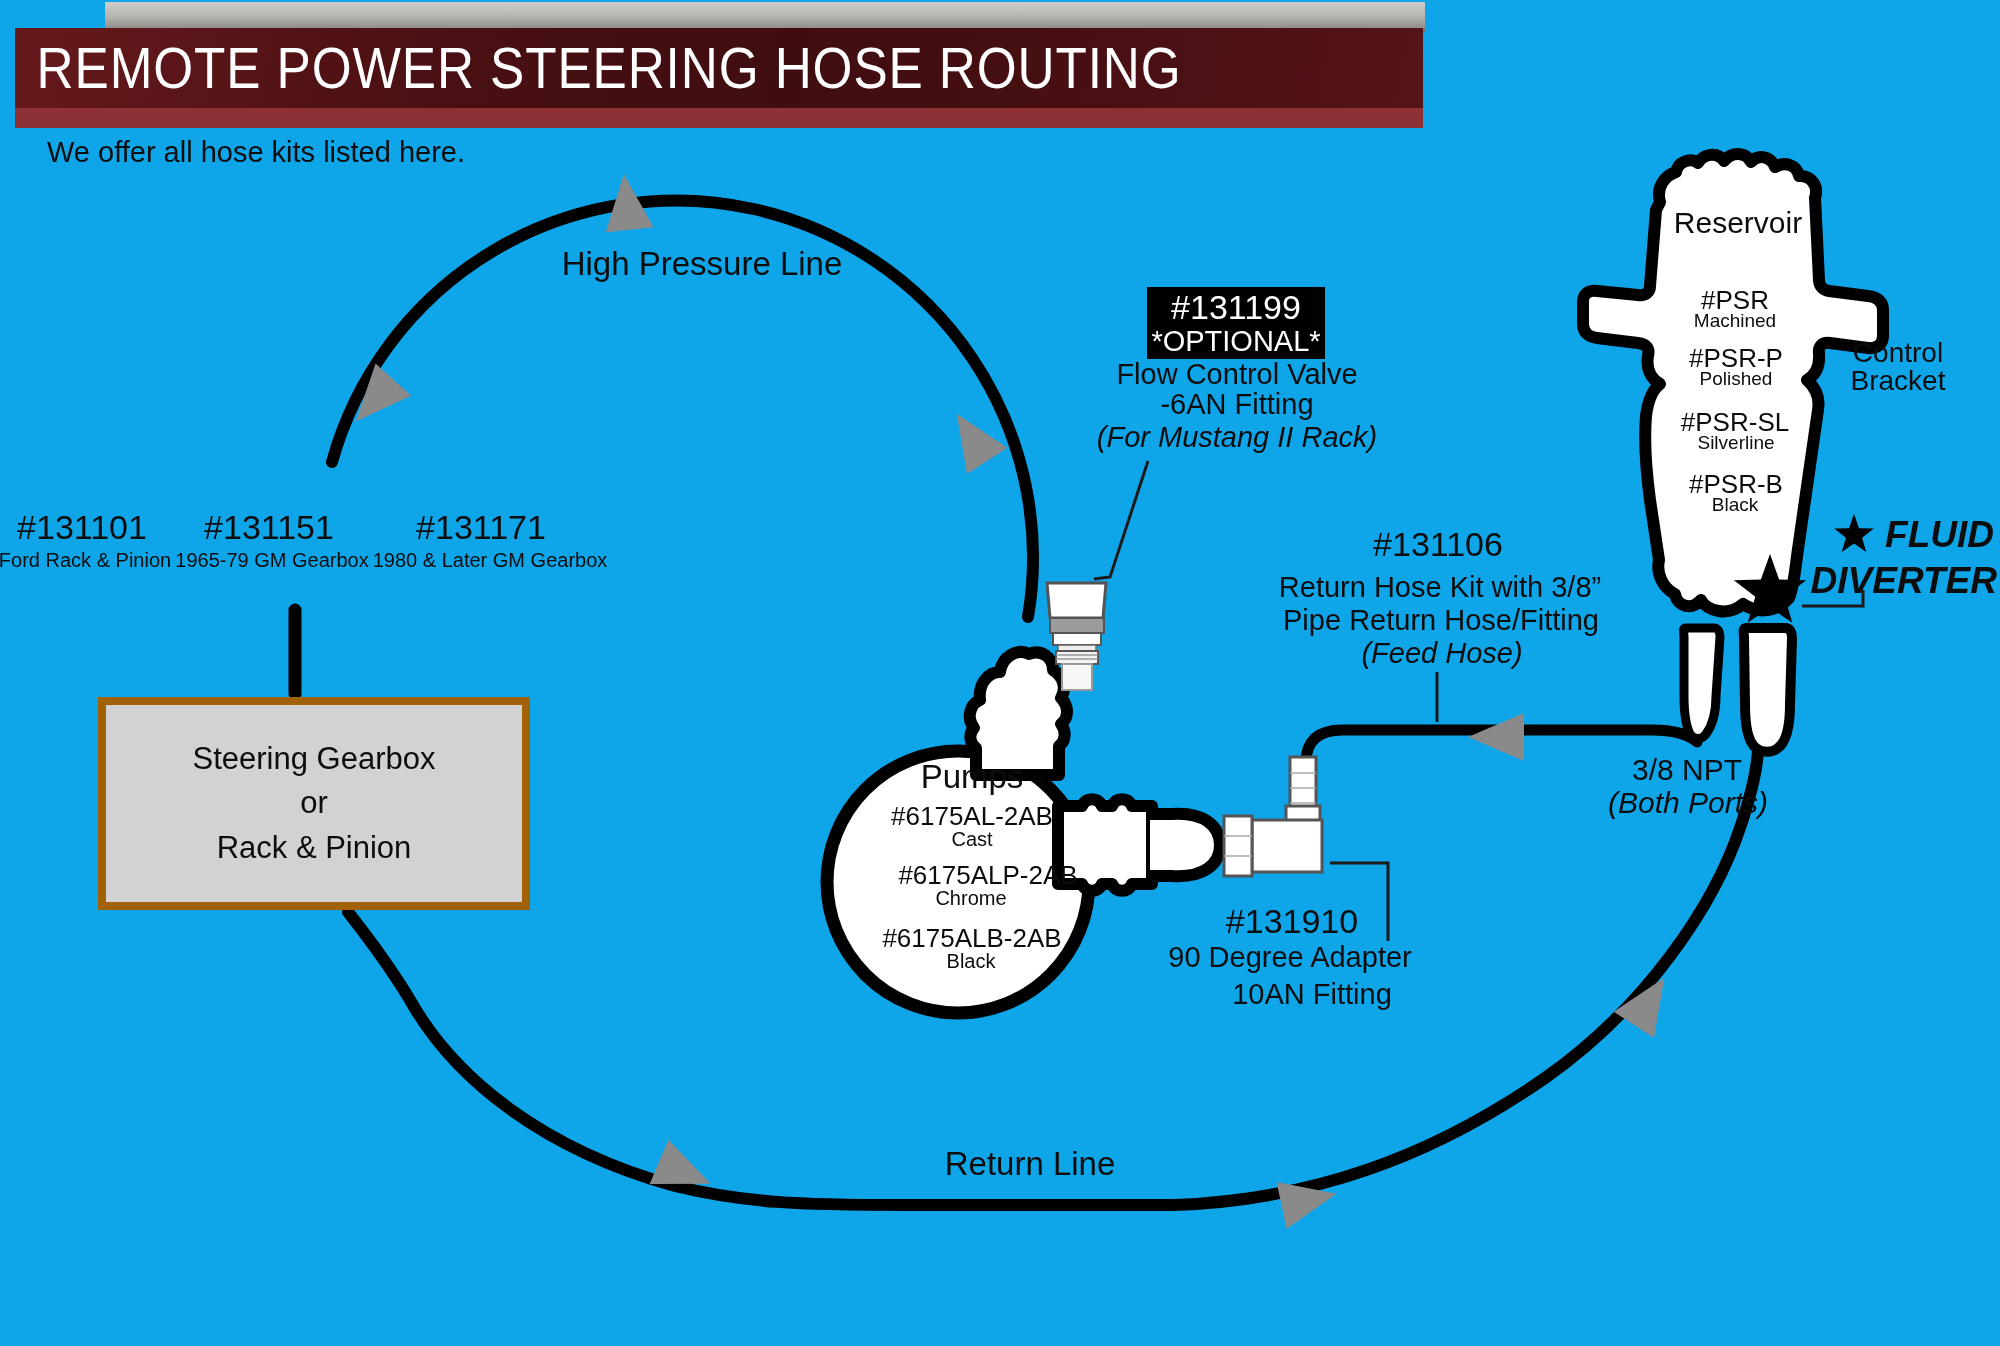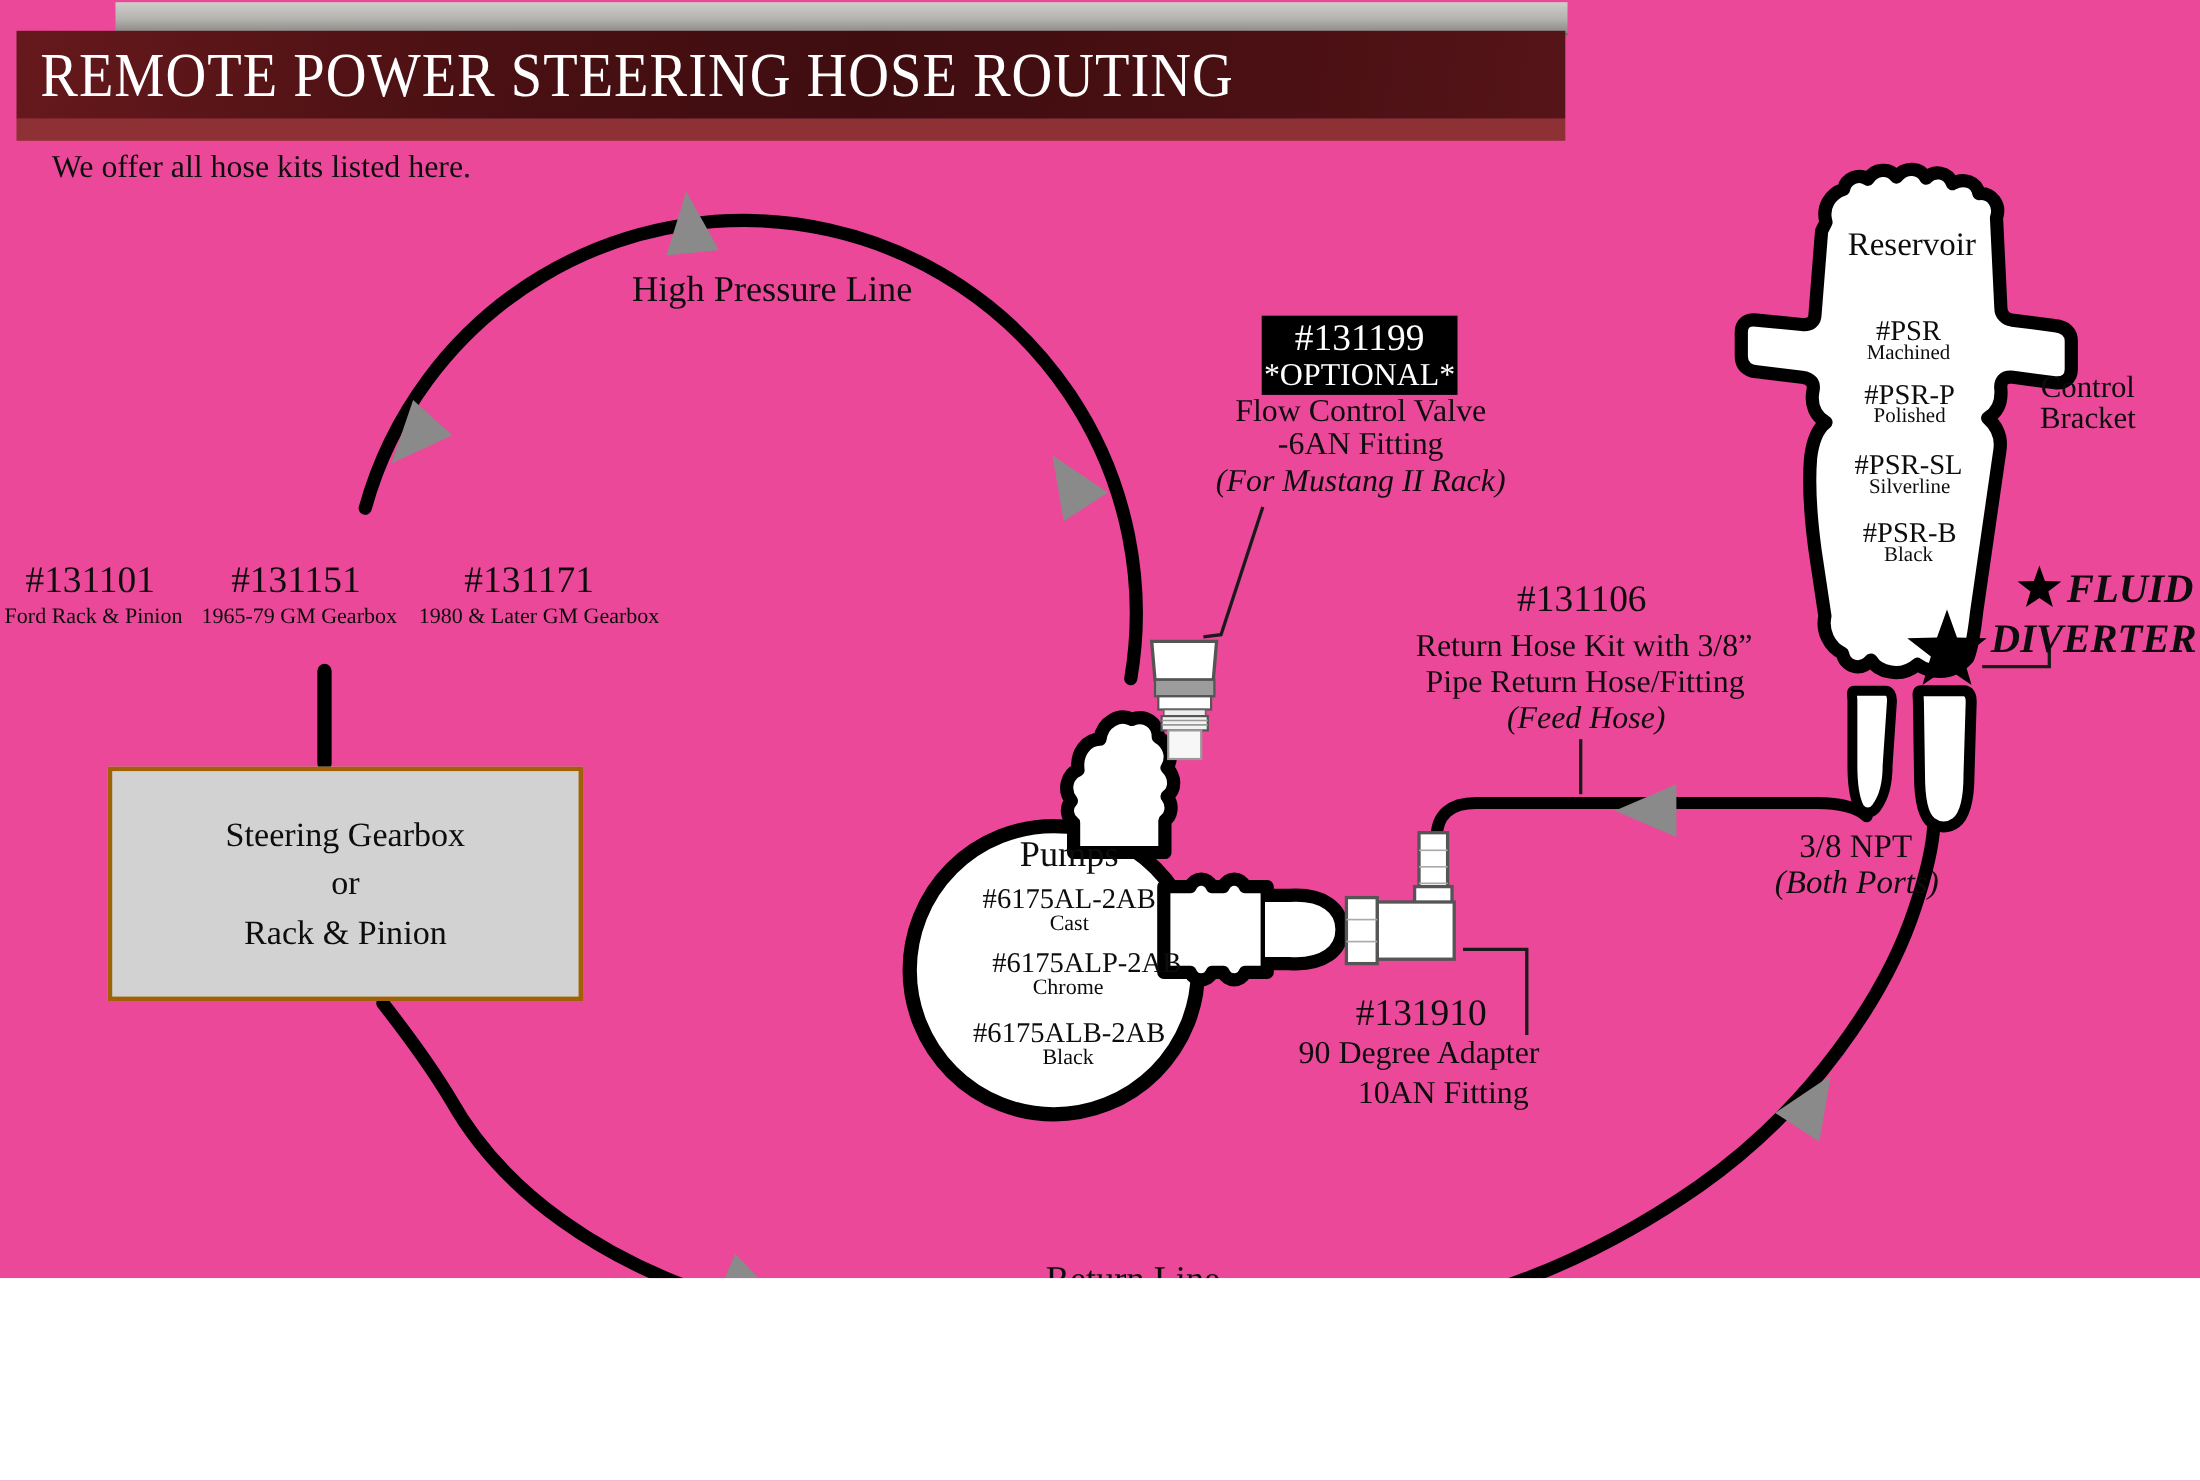--- a/index.html
+++ b/index.html
@@ -1,34 +1,34 @@
 <!DOCTYPE html>
 <html><head>
 <meta charset="utf-8">
 <style>
   html,body{margin:0;padding:0;background:#ffffff;}
-  #stage{position:relative;width:2000px;height:1162px;background:#ec4899;overflow:hidden;
-         font-family:Liberation Serif, serif;color:#0d0d0d;}
+  #stage{position:relative;width:2000px;height:1346px;background:#0ea5e9;overflow:hidden;
+         font-family:Liberation Sans, sans-serif;color:#0d0d0d;}
   .lbl{position:absolute;transform:translateX(-50%);white-space:nowrap;text-align:center;line-height:1.05;}
   .lbl-r{position:absolute;white-space:nowrap;text-align:right;}
   .it{font-style:italic;}
   .bold{font-weight:bold;}
   #banner-strip-top{position:absolute;left:105px;top:2px;width:1320px;height:28px;
      background:linear-gradient(#d0cecb 0%,#b4b2af 55%,#898784 100%);border-bottom:2px solid #6e6c69;}
   #banner-main{position:absolute;left:15px;top:28px;width:1408px;height:80px;
      background:linear-gradient(100deg,#66191c 0%,#4a1013 30%,#3f0d10 55%,#4a1013 80%,#551418 100%);
      display:flex;align-items:center;}
   #banner-title{color:#ffffff;font-size:57px;letter-spacing:1px;transform:scaleX(0.9);transform-origin:left center;
      padding-left:24px;white-space:nowrap;}
   #banner-strip-bottom{position:absolute;left:15px;top:108px;width:1408px;height:20px;background:#8e3134;}
   #subtitle{position:absolute;left:47px;top:136px;font-size:29px;}
   #optional-box{position:absolute;left:1147px;top:287px;width:178px;height:72px;background:#000;
      display:flex;flex-direction:column;align-items:center;justify-content:center;color:#fff;line-height:1.04;}
   #gearbox-box{position:absolute;left:98px;top:697px;width:432px;height:213px;background:#d2d2d2;
-     border:4px solid #a16207;box-sizing:border-box;display:flex;flex-direction:column;
+     border:8px solid #a16207;box-sizing:border-box;display:flex;flex-direction:column;
      align-items:center;justify-content:center;font-size:31px;line-height:1.42;}
   svg{position:absolute;left:0;top:0;}
 </style>
 </head>
 <body>
 
 <div id="stage">
 
   <div id="banner-strip-top"></div>
   <div id="banner-main">

